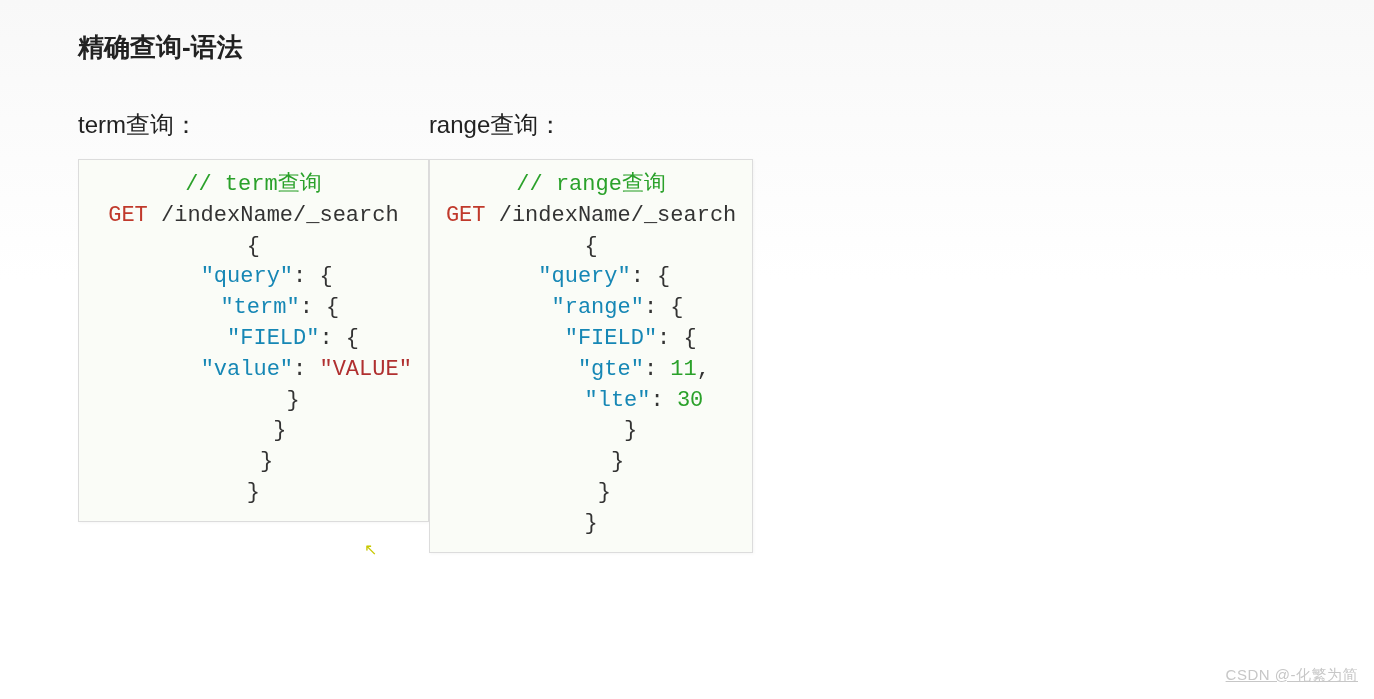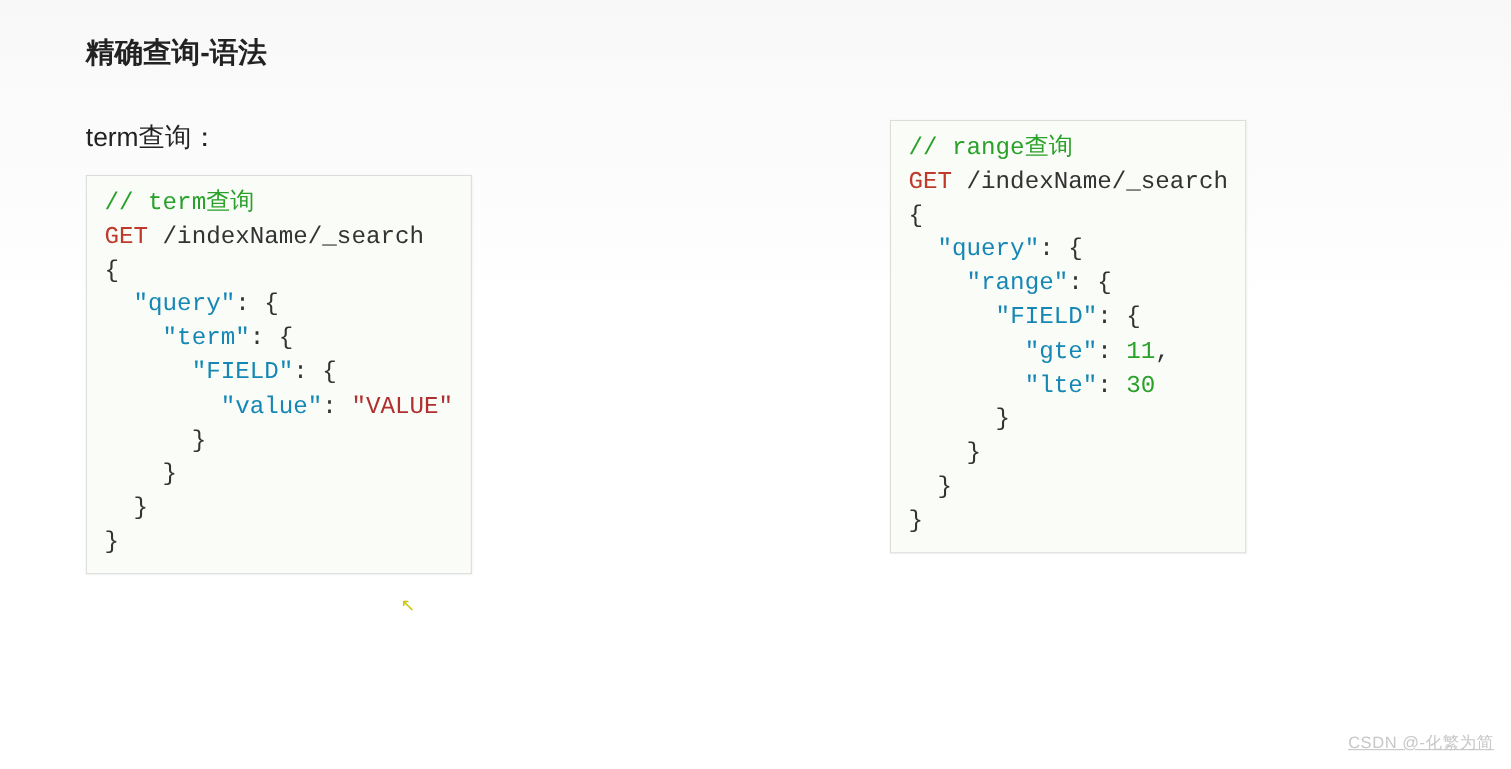--- a/index.html
+++ b/index.html
@@ -22,39 +22,39 @@
     margin: 0 0 44px 0;
   }
   p.intro {
     font-size: 24px;
     margin: 0 0 34px 0;
     color: #222;
     font-weight: 400;
   }
   .columns {
     display: flex;
-    gap: 380px;
   }
   .col {
     flex: 0 0 auto;
   }
   .col-label {
     font-size: 24px;
     margin: 0 0 18px 0;
     color: #222;
   }
   pre.code {
     margin: 0;
     padding: 10px 16px 12px 16px;
     background: #fafcf7;
     border: 1px solid #dcdcdc;
     font-family: Menlo, Consolas, "Courier New", monospace;
     font-size: 22px;
     line-height: 1.4;
     box-shadow: 1px 1px 3px rgba(0,0,0,0.04);
+    text-align: center;
   }
   .c-comment { color: #2aa12a; }
   .c-method  { color: #c0392b; }
   .c-path    { color: #333; }
   .c-key     { color: #1687b5; }
   .c-string  { color: #b03030; }
   .c-num     { color: #2aa12a; }
   .c-punct   { color: #333; }
   .watermark {
     position: absolute;
@@ -94,20 +94,21 @@
 <span class="c-punct">    </span><span class="c-key">"term"</span><span class="c-punct">: {</span>
 <span class="c-punct">      </span><span class="c-key">"FIELD"</span><span class="c-punct">: {</span>
 <span class="c-punct">        </span><span class="c-key">"value"</span><span class="c-punct">: </span><span class="c-string">"VALUE"</span>
 <span class="c-punct">      }</span>
 <span class="c-punct">    }</span>
 <span class="c-punct">  }</span>
 <span class="c-punct">}</span></pre>
     </div>
 
     <div class="col">
+      <p class="col-label">range查询：</p>
 <pre class="code"><span class="c-comment">// range查询</span>
 <span class="c-method">GET</span> <span class="c-path">/indexName/_search</span>
 <span class="c-punct">{</span>
 <span class="c-punct">  </span><span class="c-key">"query"</span><span class="c-punct">: {</span>
 <span class="c-punct">    </span><span class="c-key">"range"</span><span class="c-punct">: {</span>
 <span class="c-punct">      </span><span class="c-key">"FIELD"</span><span class="c-punct">: {</span>
 <span class="c-punct">        </span><span class="c-key">"gte"</span><span class="c-punct">: </span><span class="c-num">11</span><span class="c-punct">,</span>
 <span class="c-punct">        </span><span class="c-key">"lte"</span><span class="c-punct">: </span><span class="c-num">30</span>
 <span class="c-punct">      }</span>
 <span class="c-punct">    }</span>

